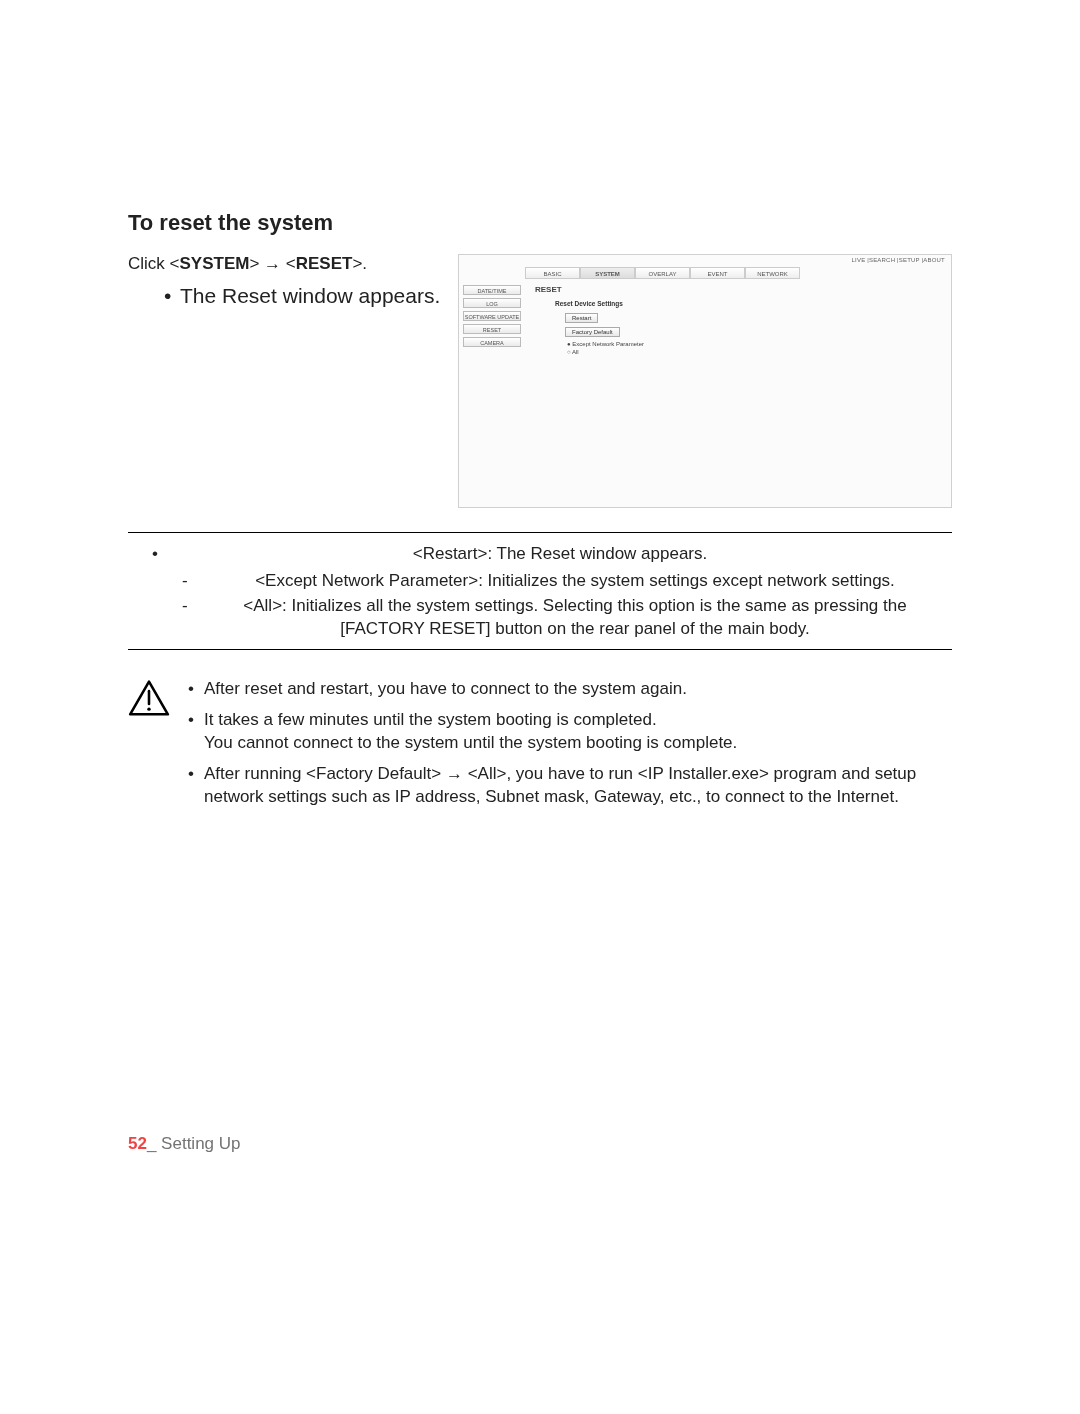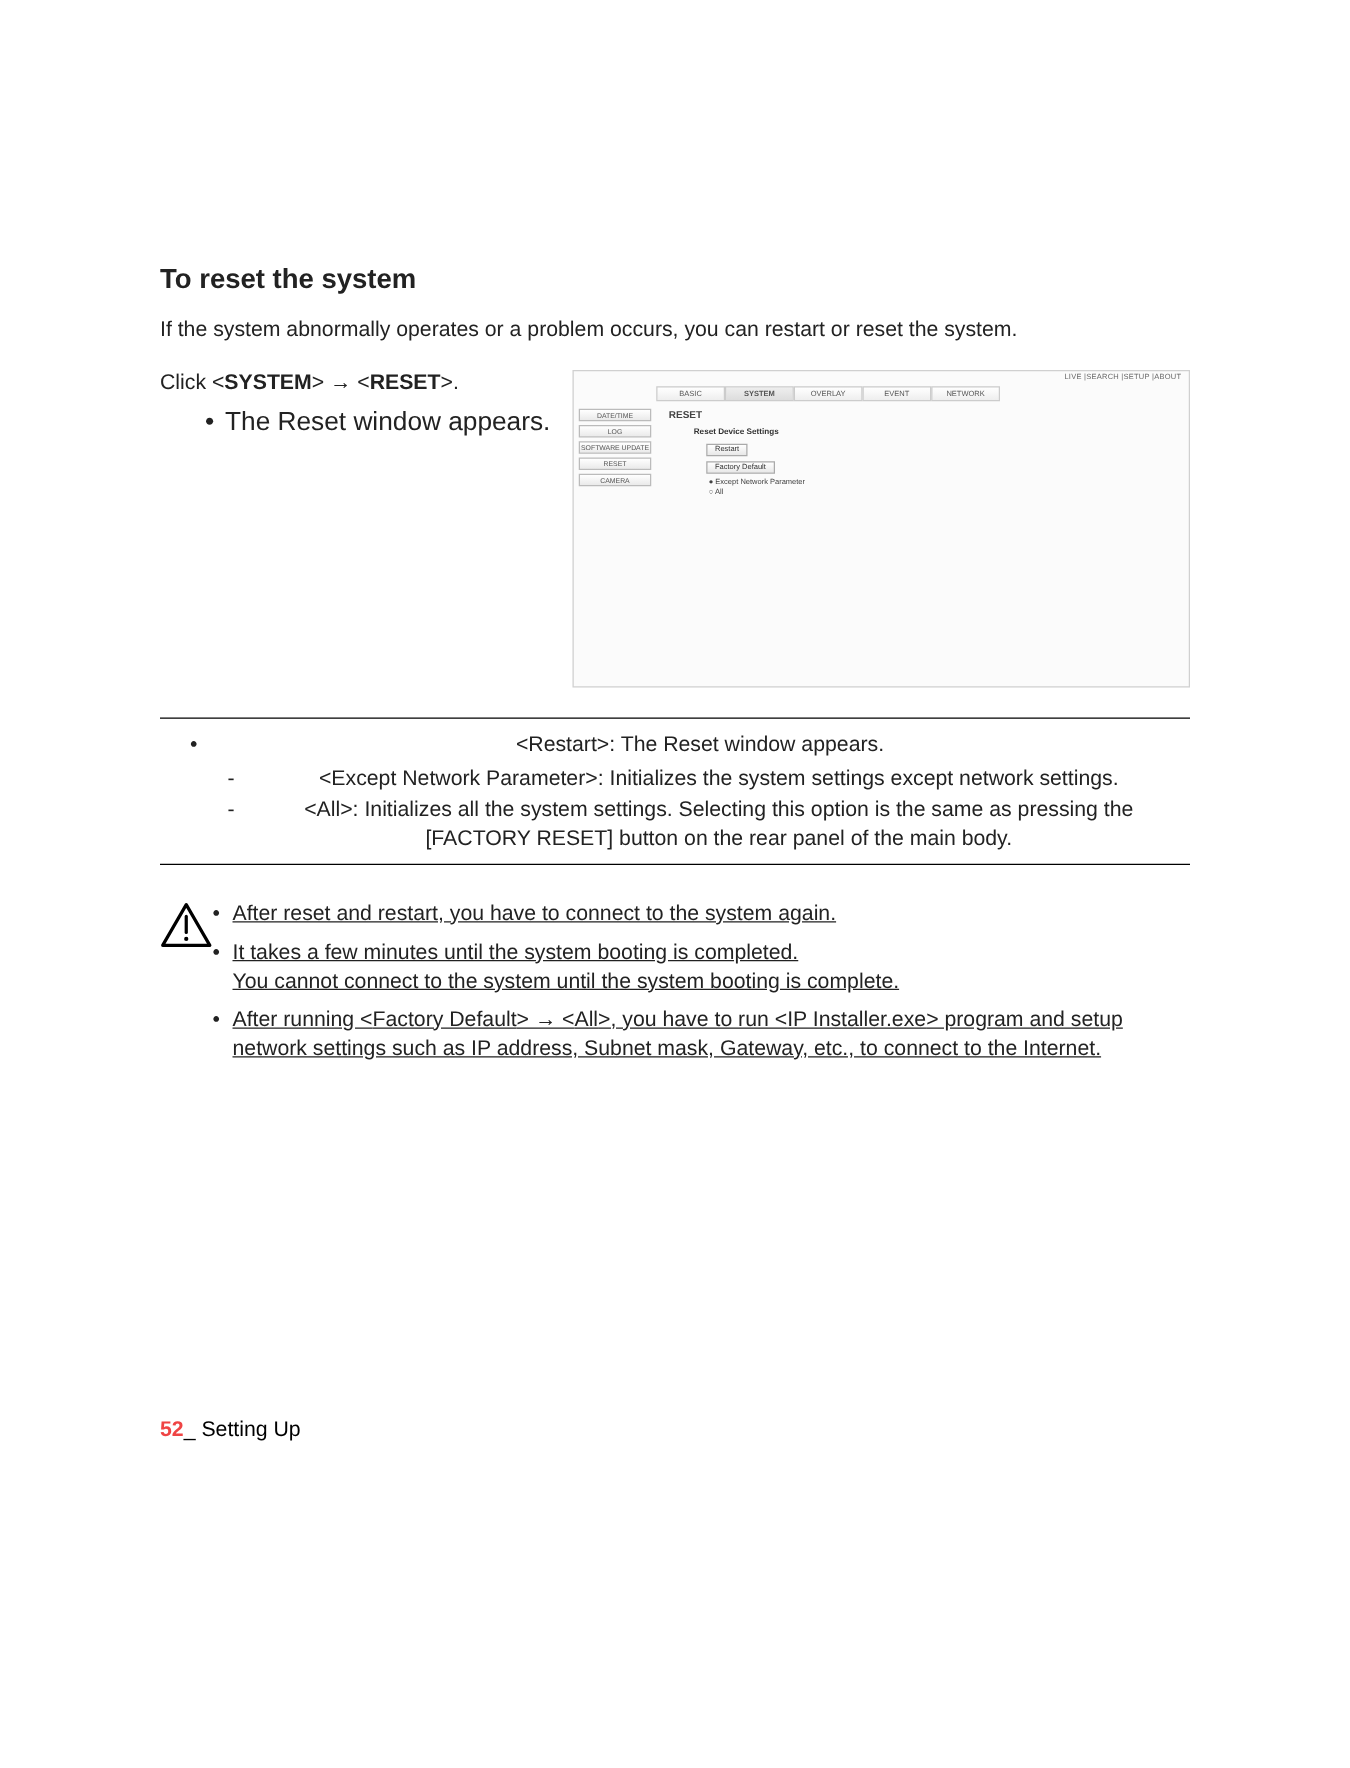--- a/index.html
+++ b/index.html
@@ -172,22 +172,22 @@
     font-size: 17px;
     margin: 2px 0;
   }
   .desc-sub::before {
     content: "-";
     position: absolute;
     left: 30px;
   }
   .warn-block {
     display: flex;
+    gap: 18px;
     margin-top: 28px;
-    text-decoration: underline;
   }
   .warn-icon {
     flex: 0 0 42px;
     padding-top: 2px;
   }
   .warn-icon svg { width: 42px; height: 36px; }
   .warn-list {
     flex: 1;
     font-size: 17px;
     line-height: 1.35;
@@ -209,31 +209,30 @@
     position: absolute;
     left: 128px;
     bottom: 62px;
     font-size: 17px;
   }
   .footer .pnum {
     font-weight: bold;
     color: #ef4444;
   }
   .footer .plabel {
-    color: #000000;
+    color: #737373;
   }
 </style>
 </head>
 <body>
 
 <div class="page">
 
   <h2 class="section-title">To reset the system</h2>
 
-  <p class="intro">If the system abnormally operates or a problem occurs, you can restart or reset the system.</p>
 
   <div class="instruction-row">
     <div class="instruction-col">
       <p class="instruction-line">
         <span>Click &lt;</span><b>SYSTEM</b><span>&gt; → &lt;</span><b>RESET</b><span>&gt;.</span>
       </p>
       <div class="sub-bullet">The Reset window appears.</div>
     </div>
 
     <div class="shot">

